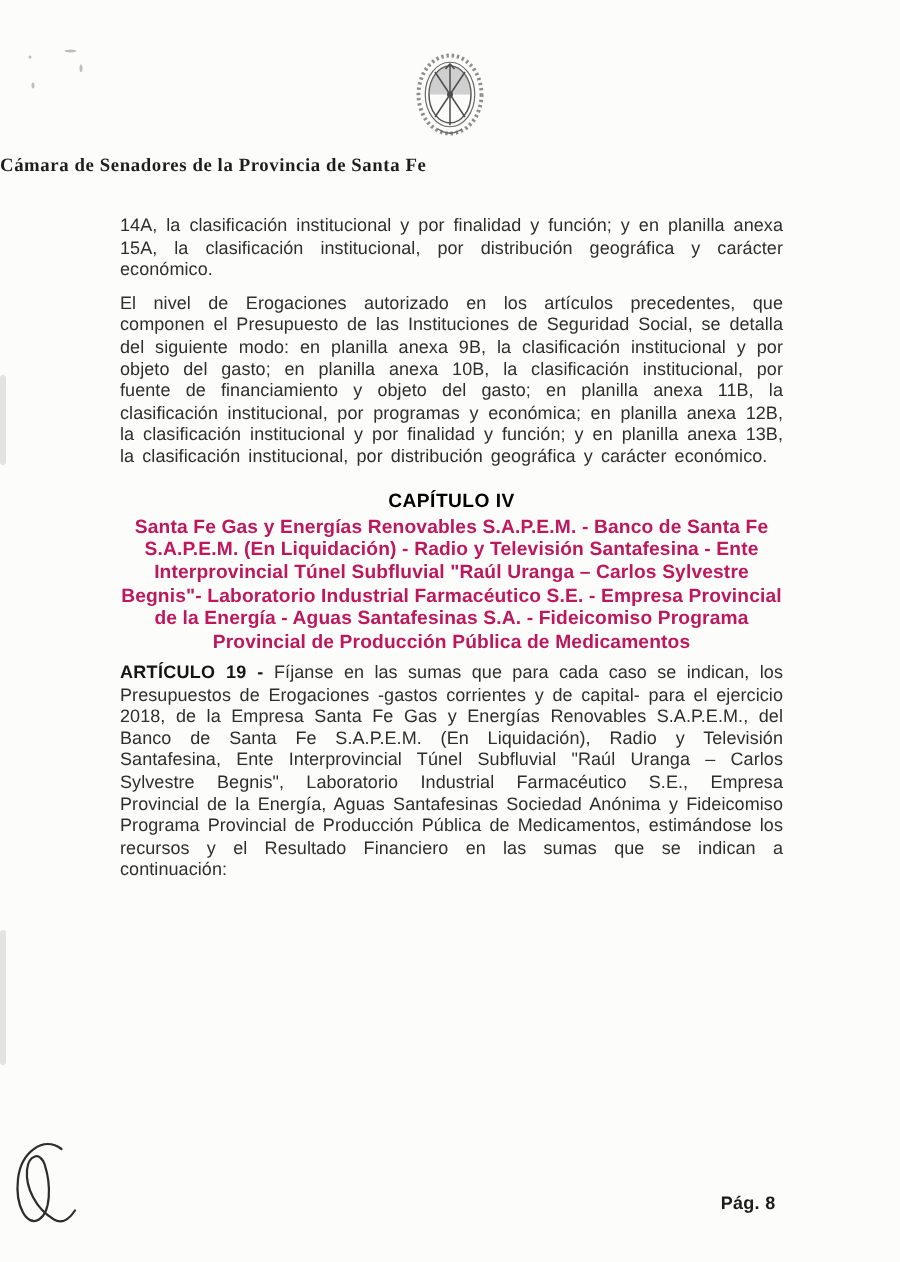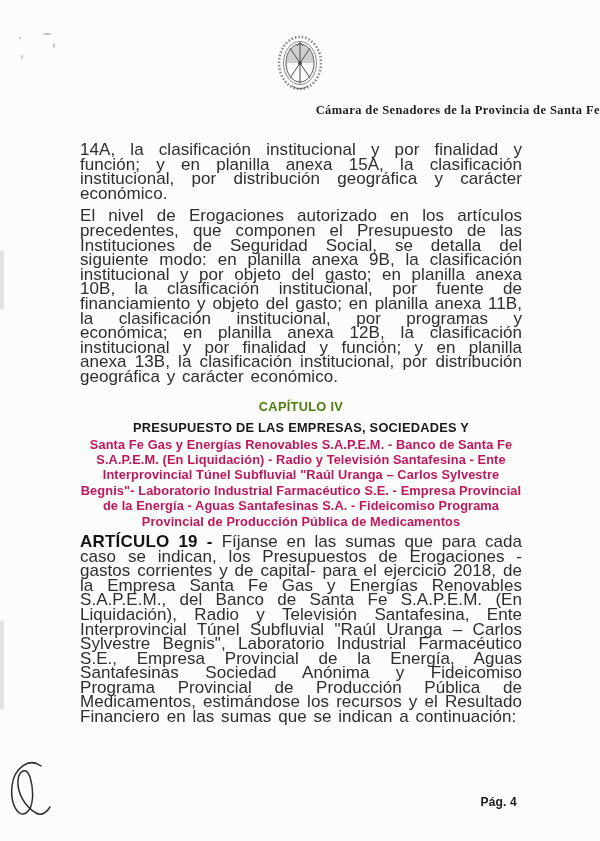--- a/index.html
+++ b/index.html
@@ -3,33 +3,33 @@
 <meta charset="utf-8">
 <style>
   html,body{margin:0;padding:0}
   body{
     width:600px;height:841px;position:relative;overflow:hidden;
     background:#fcfcfb;color:#2b2b2b;
     font-family:"Liberation Sans",sans-serif;
   }
   .seal{position:absolute;top:33px;left:50%;transform:translateX(-50%);}
   .institution{
-    position:absolute;top:103px;left:0;width:600px;text-align:right;
+    position:absolute;top:103px;left:0;width:600px;text-align:left;
     font-family:"Liberation Serif",serif;font-weight:bold;font-size:12.5px;
     letter-spacing:.4px;color:#1e1e1e;
   }
   .content{position:absolute;top:143px;left:80px;width:442px;}
   .content p.body{
-    margin:0 0 8px;font-size:17px;line-height:14.6px;text-align:justify;
+    margin:0 0 8px;font-size:12px;line-height:14.6px;text-align:justify;
     letter-spacing:.05px;word-spacing:2px;color:#2e2e2e;
   }
   .lead{font-weight:bold;color:#141414;letter-spacing:.2px;}
   .ch-title{
     margin:14px 0 0;text-align:center;font-weight:bold;font-size:12.8px;
-    letter-spacing:.3px;color:#4d7c0f;
+    letter-spacing:.3px;color:#000000;
   }
   .ch-sub{margin:6px 0 0;text-align:center;font-weight:bold;font-size:12.8px;letter-spacing:.25px;color:#181818;}
   .entities{
     margin:2px 0 6px;text-align:center;font-weight:bold;font-size:12.8px;
     line-height:15.4px;letter-spacing:.1px;color:#be185d;
   }
   .footer-page{
     position:absolute;top:795px;right:83px;font-weight:bold;font-size:12px;
     letter-spacing:.2px;color:#1c1c1c;
   }
@@ -62,33 +62,32 @@
 
 <div class="institution">Cámara de Senadores de la Provincia de Santa Fe</div>
 
 <div class="content">
   <p class="body"><span>14A, la clasificación institucional y por finalidad y función; y en planilla anexa 15A, la clasificación institucional, por distribución geográfica y carácter económico.</span></p>
 
 
   <p class="body"><span>El nivel de Erogaciones autorizado en los artículos precedentes, que componen el Presupuesto de las Instituciones de Seguridad Social, se detalla del siguiente modo: en planilla anexa 9B, la clasificación institucional y por objeto del gasto; en planilla anexa 10B, la clasificación institucional, por fuente de financiamiento y objeto del gasto; en planilla anexa 11B, la clasificación institucional, por programas y económica; en planilla anexa 12B, la clasificación institucional y por finalidad y función; y en planilla anexa 13B, la clasificación institucional, por distribución geográfica y carácter económico.</span></p>
 
   <h2 class="ch-title">CAPÍTULO IV</h2>
-  <h3 class="ch-sub">PRESUPUESTO DE LAS EMPRESAS, SOCIEDADES Y</h3>
 
   <p class="entities">Santa Fe Gas y Energías Renovables S.A.P.E.M. - Banco de Santa Fe S.A.P.E.M. (En Liquidación) - Radio y Televisión Santafesina - Ente Interprovincial Túnel Subfluvial "Raúl Uranga – Carlos Sylvestre Begnis"- Laboratorio Industrial Farmacéutico S.E. - Empresa Provincial de la Energía - Aguas Santafesinas S.A. - Fideicomiso Programa Provincial de Producción Pública de Medicamentos</p>
 
   <p class="body"><span class="lead">ARTÍCULO 19 - </span><span>Fíjanse en las sumas que para cada caso se indican, los Presupuestos de Erogaciones -gastos corrientes y de capital- para el ejercicio 2018, de la Empresa Santa Fe Gas y Energías Renovables S.A.P.E.M., del Banco de Santa Fe S.A.P.E.M. (En Liquidación), Radio y Televisión Santafesina, Ente Interprovincial Túnel Subfluvial "Raúl Uranga – Carlos Sylvestre Begnis", Laboratorio Industrial Farmacéutico S.E., Empresa Provincial de la Energía, Aguas Santafesinas Sociedad Anónima y Fideicomiso Programa Provincial de Producción Pública de Medicamentos, estimándose los recursos y el Resultado Financiero en las sumas que se indican a continuación:</span></p>
 </div>
 
 <div class="signature">
   <svg width="48" height="62" viewBox="0 0 48 62" aria-hidden="true">
     <path d="M 36 8 C 24 -1 9 10 7 28 C 5 46 13 60 21 55 C 29 50 29 32 25 19 C 22 9 14 12 13 22 C 12 34 19 48 31 55 C 36 58 41 55 45 49" fill="none" stroke="#2d2d2d" stroke-width="1.5" stroke-linecap="round"></path>
   </svg>
 </div>
 
-<div class="footer-page">Pág. 4</div>
+<div class="footer-page">Pág. 8</div>
 
 <span class="speck" style="left:43px;top:33px;width:8px;height:2px;"></span>
 <span class="speck" style="left:19px;top:37px;width:2px;height:2px;"></span>
 <span class="speck" style="left:53px;top:43px;width:2px;height:5px;"></span>
 <span class="speck" style="left:21px;top:55px;width:2px;height:4px;"></span>
 <span class="edge-smudge" style="top:250px;height:60px;"></span>
 <span class="edge-smudge" style="top:620px;height:90px;"></span>
 
 </body></html>

